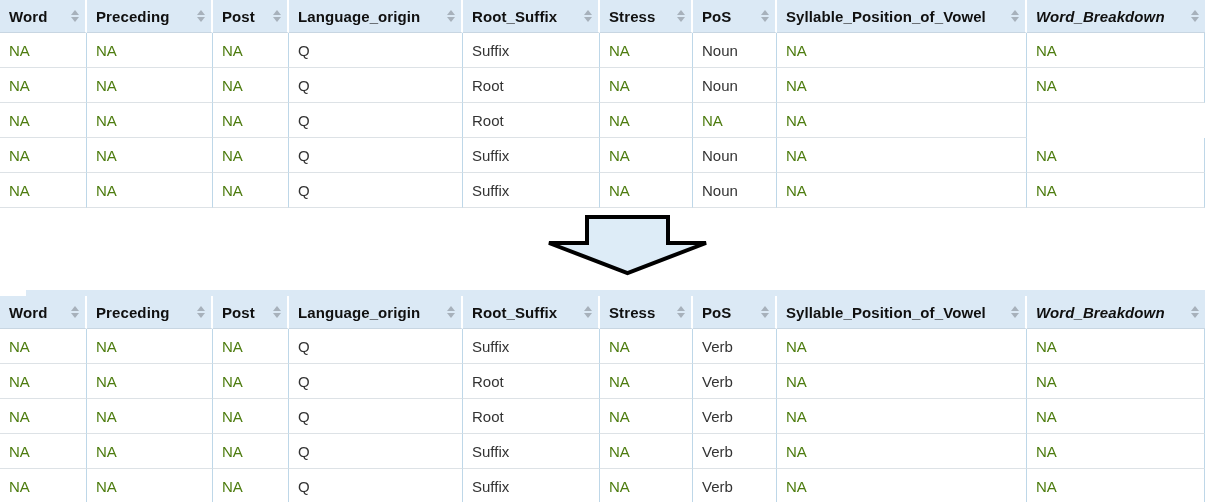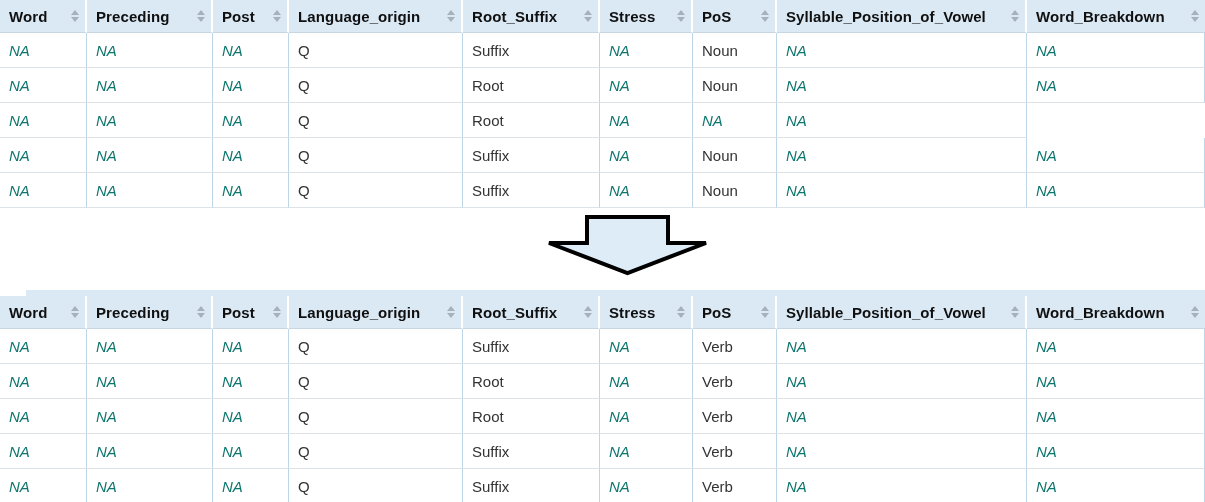--- a/index.html
+++ b/index.html
@@ -29,41 +29,41 @@
     padding-left: 9px; box-sizing: border-box;
     white-space: nowrap; overflow: hidden;
   }
   .header-row .cell {
     height: 33px;
     background: #dbe9f5;
     border-right: 2px solid #ffffff;
     border-bottom: 1px solid #c8d6e2;
     font-weight: bold; font-size: 15px; color: #101010;
   }
-  .header-row .cell:last-child { border-right: none; }
+  .header-row .cell:last-child { border-right: none; font-style: italic; }
   .hlabel { letter-spacing: 0.1px; }
 
   .sort-icon {
     margin-left: auto; margin-right: 6px;
     display: flex; flex-direction: column; align-items: center;
     flex: 0 0 auto;
   }
   .tri { display: block; width: 0; height: 0; border-left: 4px solid transparent; border-right: 4px solid transparent; }
   .tri-up   { border-bottom: 5px solid #a7b1bb; margin-bottom: 2px; }
   .tri-down { border-top: 5px solid #a7b1bb; }
 
   .body-row .cell {
     height: 35px;
     background: #ffffff;
     border-right: 1px solid #bed7e8;
     border-bottom: 1px solid #dde2e6;
     font-size: 15px; color: #333333;
   }
   .body-row .cell:last-child { border-right: 1px solid #bed7e8; }
-  .body-row .cell.na { color: #0f766e; font-style: italic; }
+  .body-row .cell.na { color: #4d7c0f; }
 
   .arrow-wrap { position: absolute; left: 546px; top: 214px; width: 163px; height: 63px; }
   .arrow-wrap svg { display: block; width: 100%; height: 100%; }
 </style>
 </head>
 <body>
 
 <div class="page">
 
   <section class="data-table table-before">

